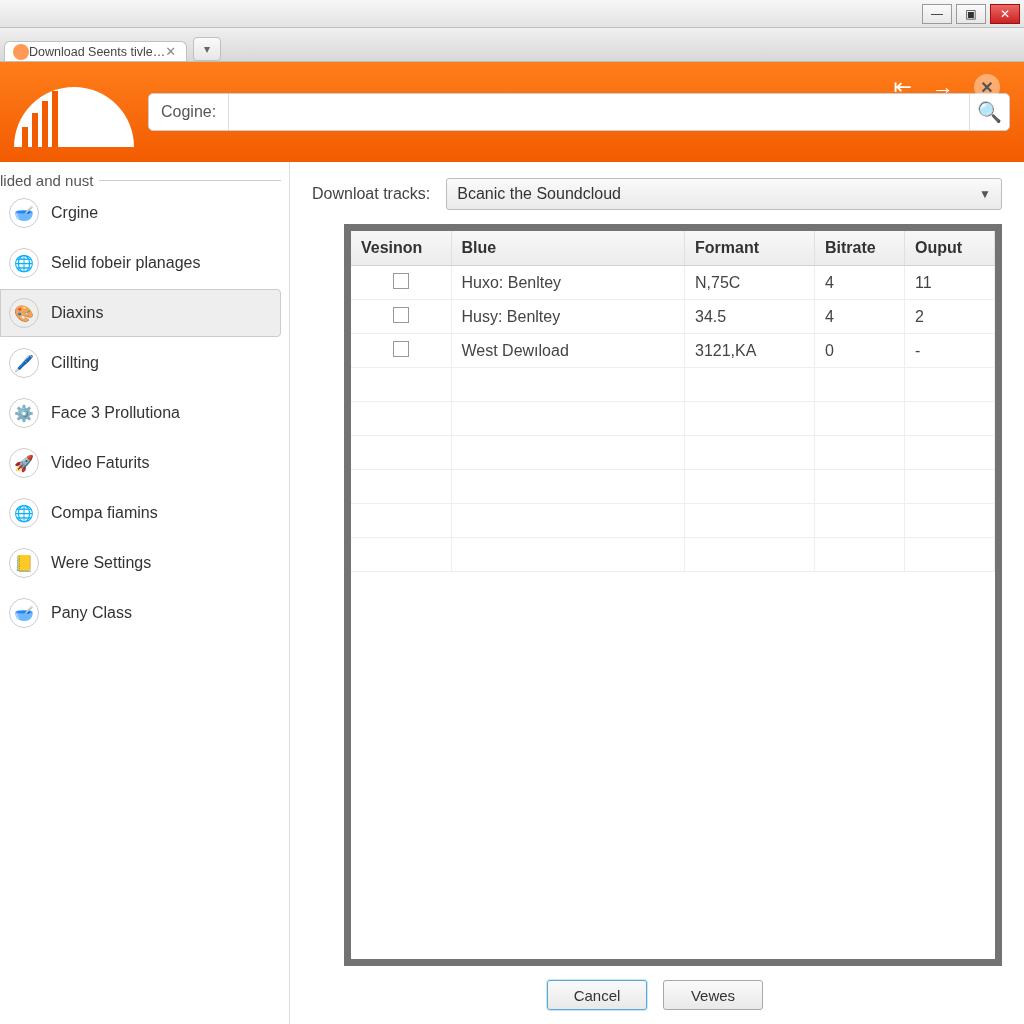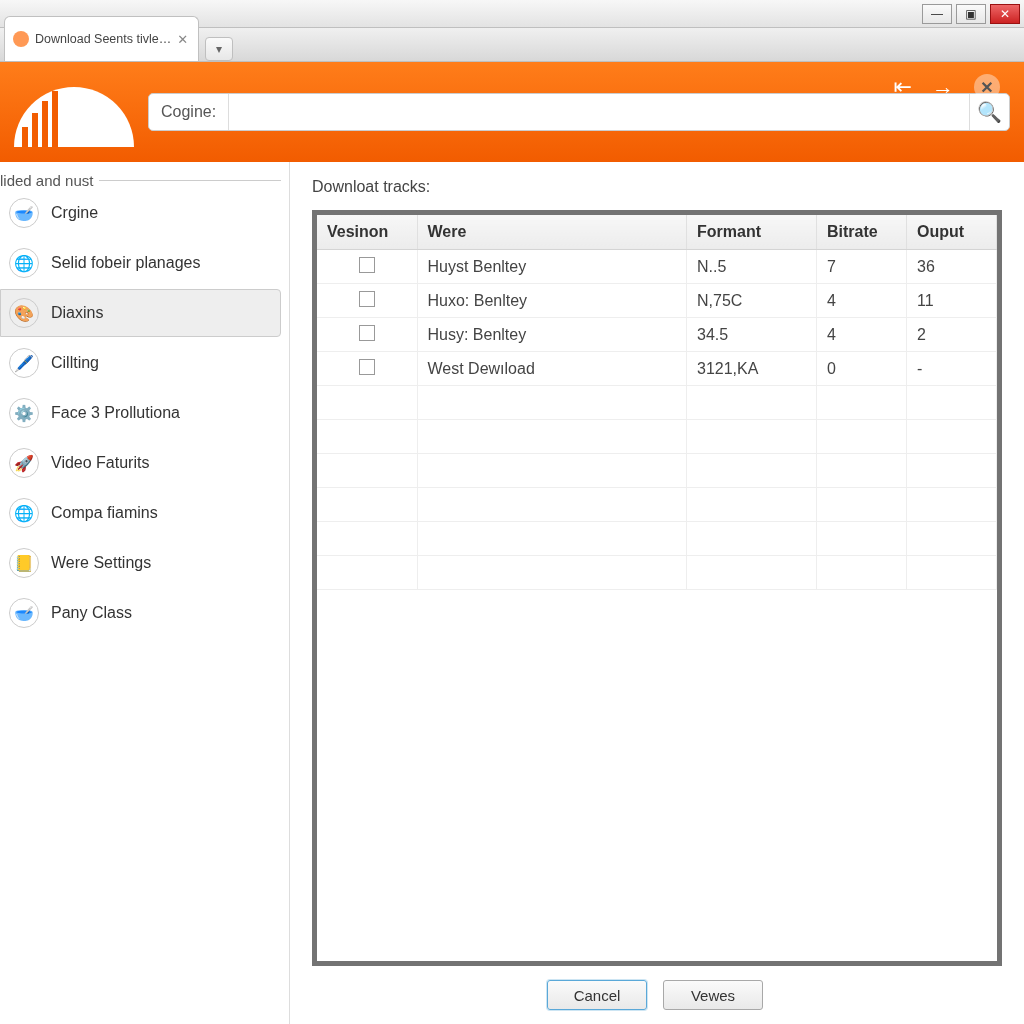--- a/index.html
+++ b/index.html
@@ -31,25 +31,25 @@
 .titlebar .wbtn.close { background: linear-gradient(#e66, #c22); color: #fff; border-color: #911; }
 
 .tabbar {
   height: 34px;
   background: linear-gradient(#f0f0f0, #d8d8d8);
   border-bottom: 1px solid #bfbfbf;
   display: flex; align-items: flex-end;
   padding-left: 4px;
 }
 .tab {
-  display: flex; align-items: center; gap: 6px;
+  display: flex; align-items: center; 
   background: #fff;
   border: 1px solid #c0c0c0; border-bottom: none;
   border-top-left-radius: 6px; border-top-right-radius: 6px;
-  height: 45px;
+  height: 20px;
   padding: 0 10px 0 8px;
   max-width: 240px;
 }
 .tab .favicon { width: 16px; height: 16px; border-radius: 50%; background: #f95; display: inline-block; }
 .tab .title { font-size: 12.5px; color: #444; white-space: nowrap; overflow: hidden; text-overflow: ellipsis; flex: 1; }
 .tab .closex { font-size: 13px; color: #888; }
 .newtab {
   margin-left: 6px; width: 28px; height: 24px;
   background: linear-gradient(#fafafa, #e7e7e7);
   border: 1px solid #bfbfbf; border-radius: 4px;
@@ -137,21 +137,21 @@
 .row label { font-size: 16px; color: #444; }
 .select {
   flex: 1; height: 32px; border: 1px solid #bcbcbc; border-radius: 3px;
   background: linear-gradient(#fafafa, #eaeaea);
   display: flex; align-items: center; justify-content: space-between;
   padding: 0 10px;
   font-size: 16px; color: #333;
 }
 .select .caret { color: #555; font-size: 12px; }
 
-.tablebox { flex: 1; border: 5px solid #737373; overflow: hidden; display: flex; flex-direction: column; }
+.tablebox { flex: 1; border: 7px solid #737373; overflow: hidden; display: flex; flex-direction: column; margin-left: 32px; }
 table { width: 100%; border-collapse: collapse; font-size: 16px; }
 thead th {
   text-align: left; font-weight: bold;
   background: linear-gradient(#f7f7f7, #ececec);
   border-bottom: 1px solid #d4d4d4; border-right: 1px solid #e0e0e0;
   padding: 8px 10px;
 }
 tbody td {
   border-bottom: 1px solid #eee; border-right: 1px solid #eee;
   padding: 6px 10px; color: #444;
@@ -255,41 +255,38 @@
               <span class="sicon">🥣</span>
               <span>Pany Class</span>
             </div>
           </div>
       </fieldset>
     </div>
 
     <div class="main">
       <div class="row">
         <label>Downloat tracks:</label>
+        <div class="select">
+          <span>Bcanic the Soundcloud</span>
+          <span class="caret">▼</span>
+        </div>
       </div>
 
       <div class="tablebox">
         <table>
           <thead>
               <tr id="thead-row">
                 <th style="width: 100px;">Vesinon</th>
-                <th>Were</th>
+                <th>Blue</th>
                 <th style="width: 130px;">Formant</th>
                 <th style="width: 90px;">Bitrate</th>
                 <th style="width: 90px;">Ouput</th>
               </tr>
             </thead>
           <tbody id="tbody">
-              <tr>
-                <td style="text-align: center;"><span class="chk"></span></td>
-                <td>Huyst Benltey</td>
-                <td>N..5</td>
-                <td>7</td>
-                <td>36</td>
-              </tr>
               <tr>
                 <td style="text-align: center;"><span class="chk"></span></td>
                 <td>Huxo: Benltey</td>
                 <td>N,75C</td>
                 <td>4</td>
                 <td>11</td>
               </tr>
               <tr>
                 <td style="text-align: center;"><span class="chk"></span></td>
                 <td>Husy: Benltey</td>

